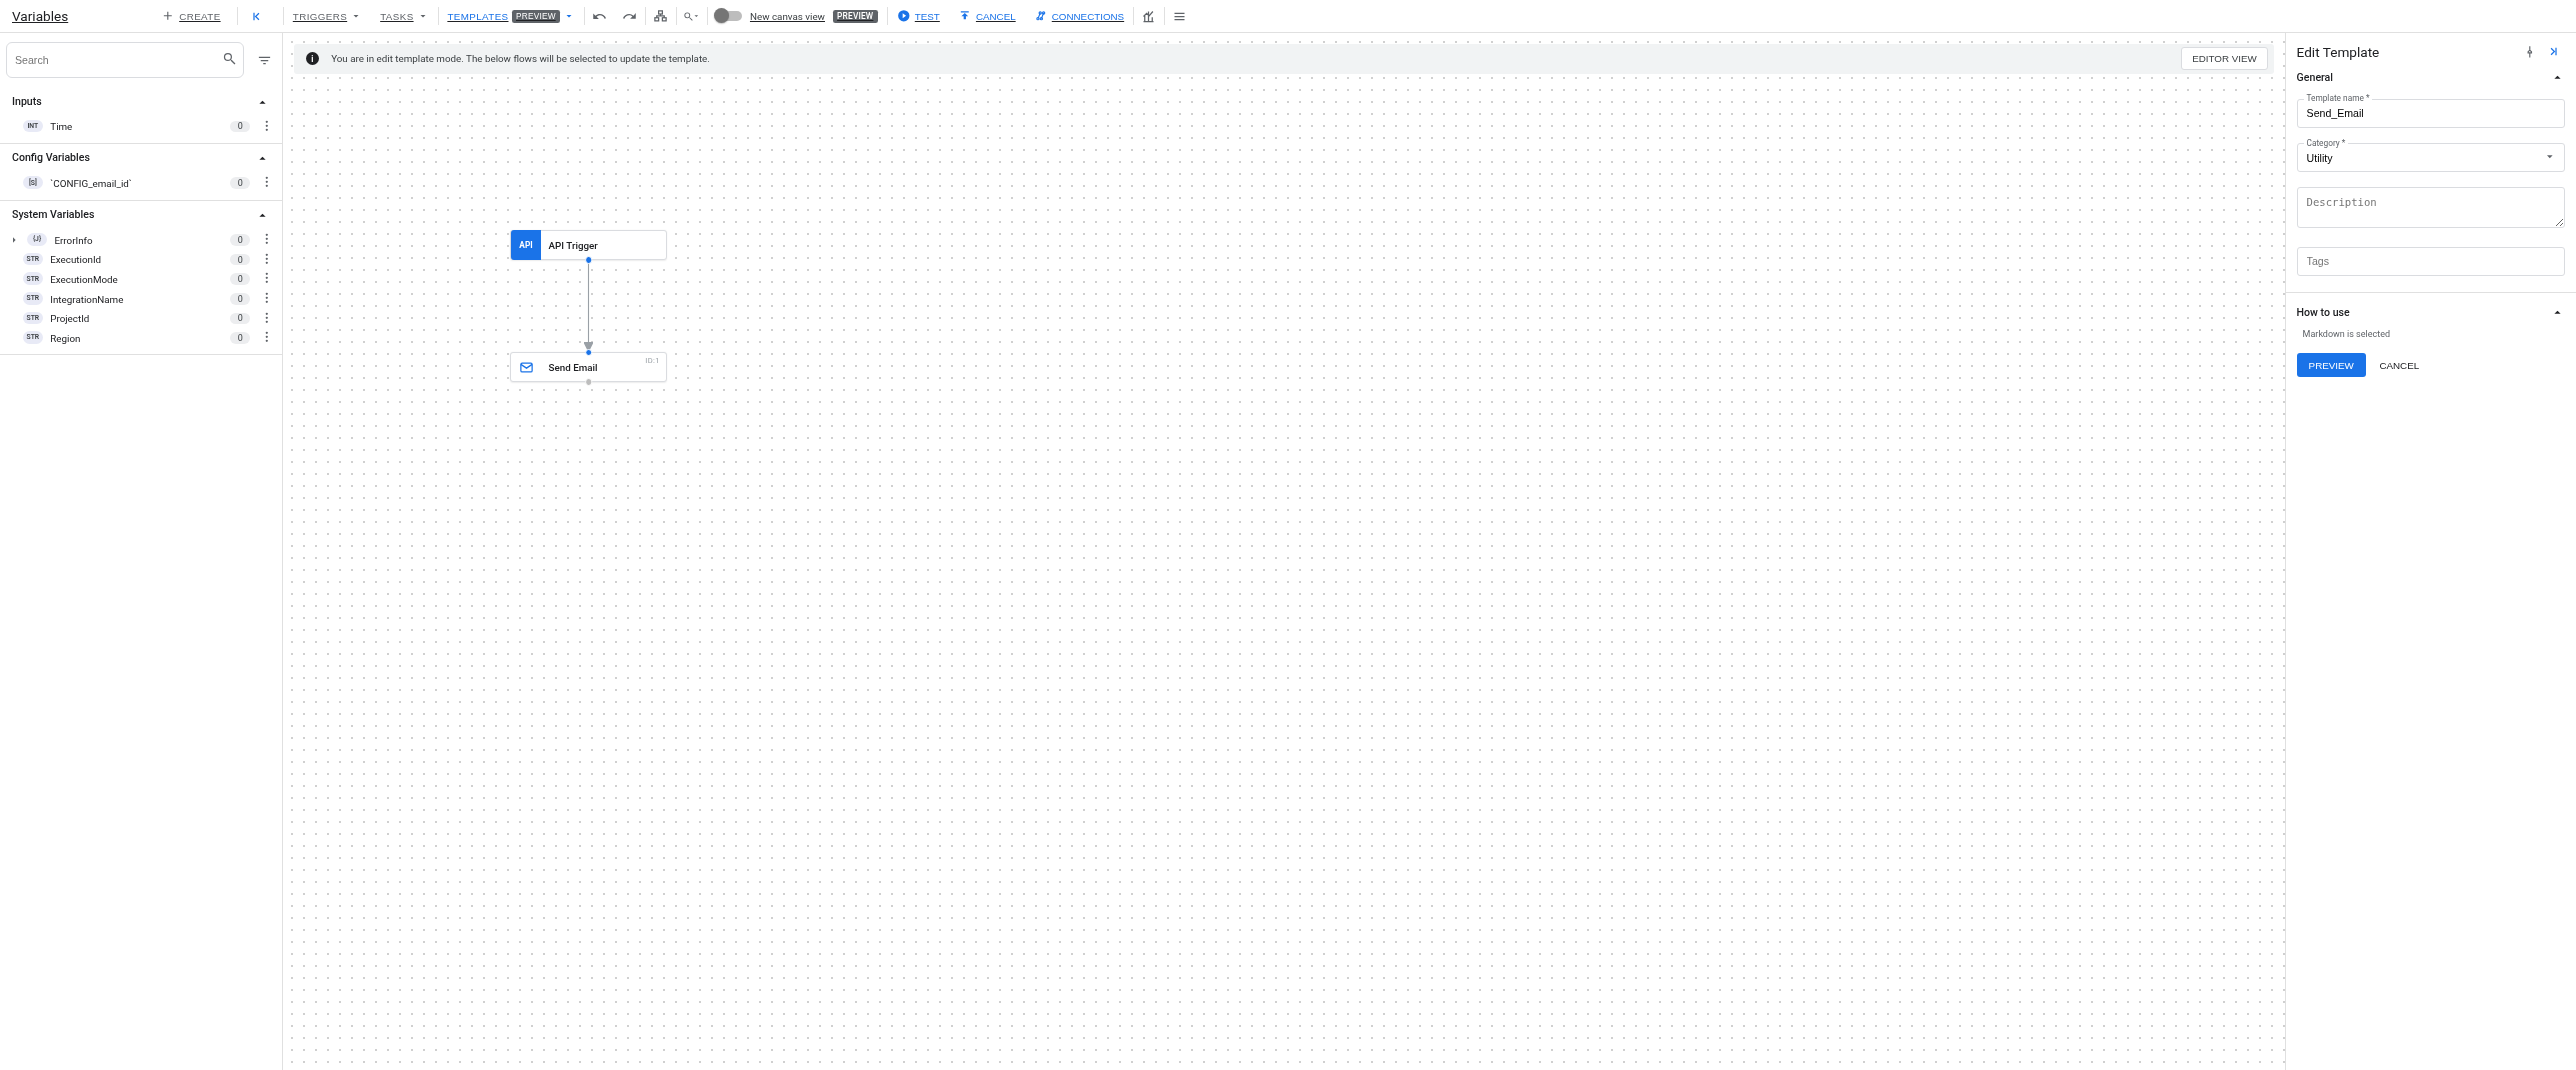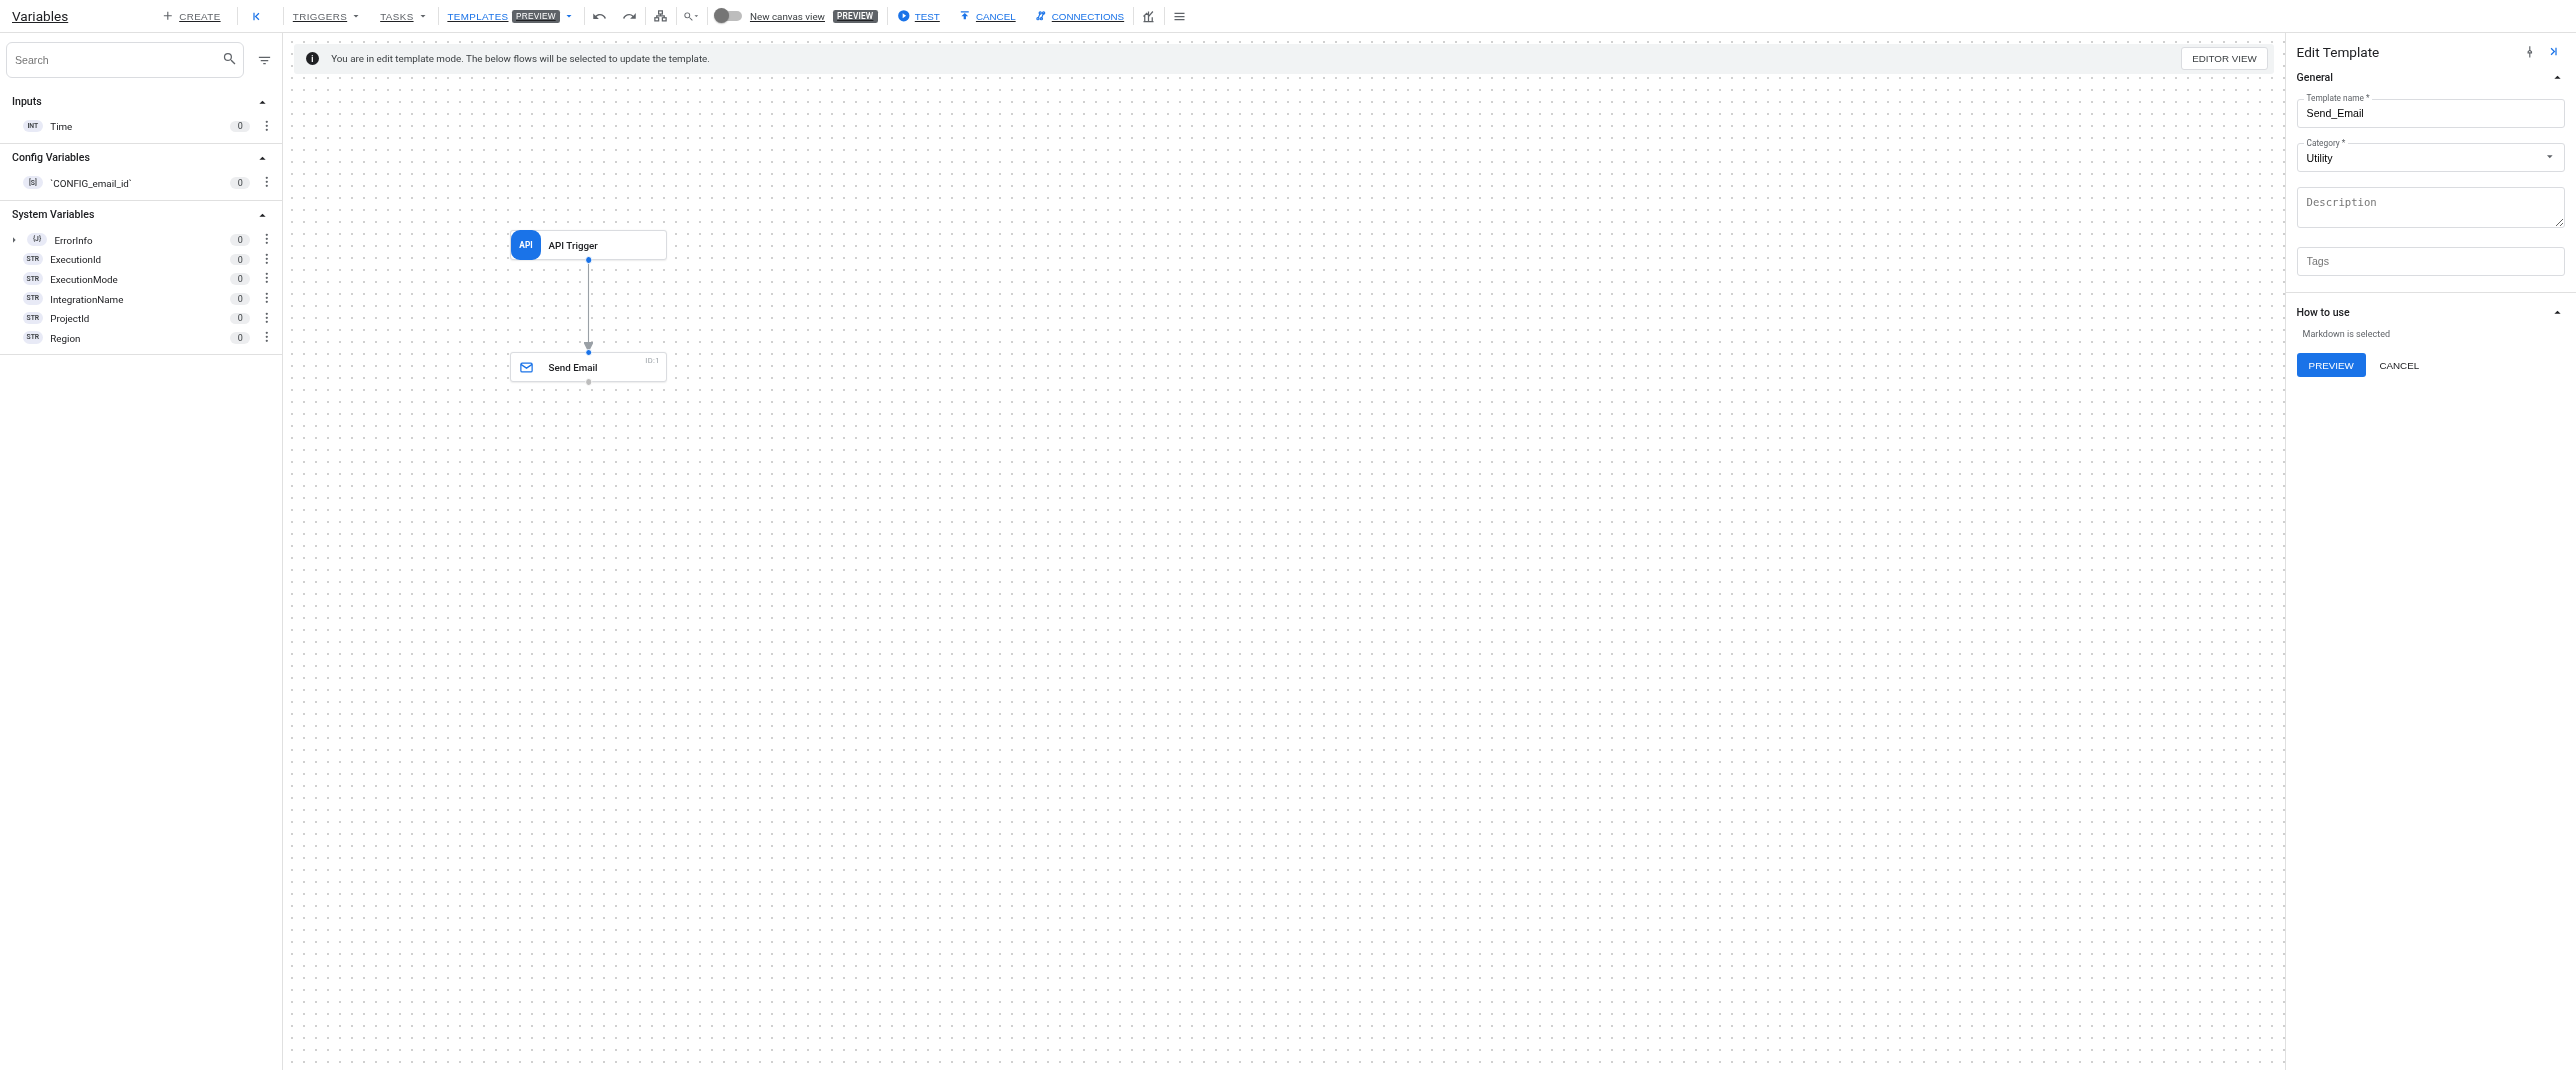--- a/index.html
+++ b/index.html
@@ -87,21 +87,21 @@
   .banner .msg { flex:1;color:#3c4043; }
   .banner .editor-view-btn { background:#fff;border:0.8px solid var(--grey-border);border-radius:3px;padding:5.3px 10.6px;font-size:9.8px;font-weight:500;color:#3c4043;cursor:pointer; }
 
   .node {
     position:absolute;background:#fff;border:0.8px solid var(--grey-border);border-radius:3px;
     display:flex;align-items:center;gap:7.6px;height:30px;padding:0 9px 0 0;
     box-shadow:0 0.8px 1.5px rgba(0,0,0,.08);
     font-size:9.8px;font-weight:500;
   }
   .node .iconbox { width:30px;height:30px;display:flex;align-items:center;justify-content:center;border-top-left-radius:3px;border-bottom-left-radius:3px; }
-  .api .iconbox { background:#1a73e8;color:#fff;font-weight:700;font-size:8.3px;border-radius:9px; }
+  .api .iconbox { background:#1a73e8;color:#fff;font-weight:700;font-size:8.3px; }
   .mail .iconbox { color:#1a73e8; }
   .node .ports { position:absolute;left:50%;transform:translateX(-50%);width:7.6px;height:7.6px;border-radius:50%;background:#1a73e8;border:1.5px solid #fff; }
   .node .port-bottom { bottom:-4.5px; }
   .node .port-top { top:-4.5px; }
   .node .port-bottom-grey { bottom:-4.5px;background:#bdbdbd; }
   .idlabel { position:absolute;top:3px;right:6px;font-size:7.6px;color:#9aa0a6;font-weight:400;letter-spacing:0.4px;text-align:right; }
   .edge { position:absolute;stroke:#9aa0a6;stroke-width:1.5;fill:none; }
 
   
   .right-panel { width:291px;border-left:0.8px solid var(--panel-border);display:flex;flex-direction:column;overflow:auto; }

